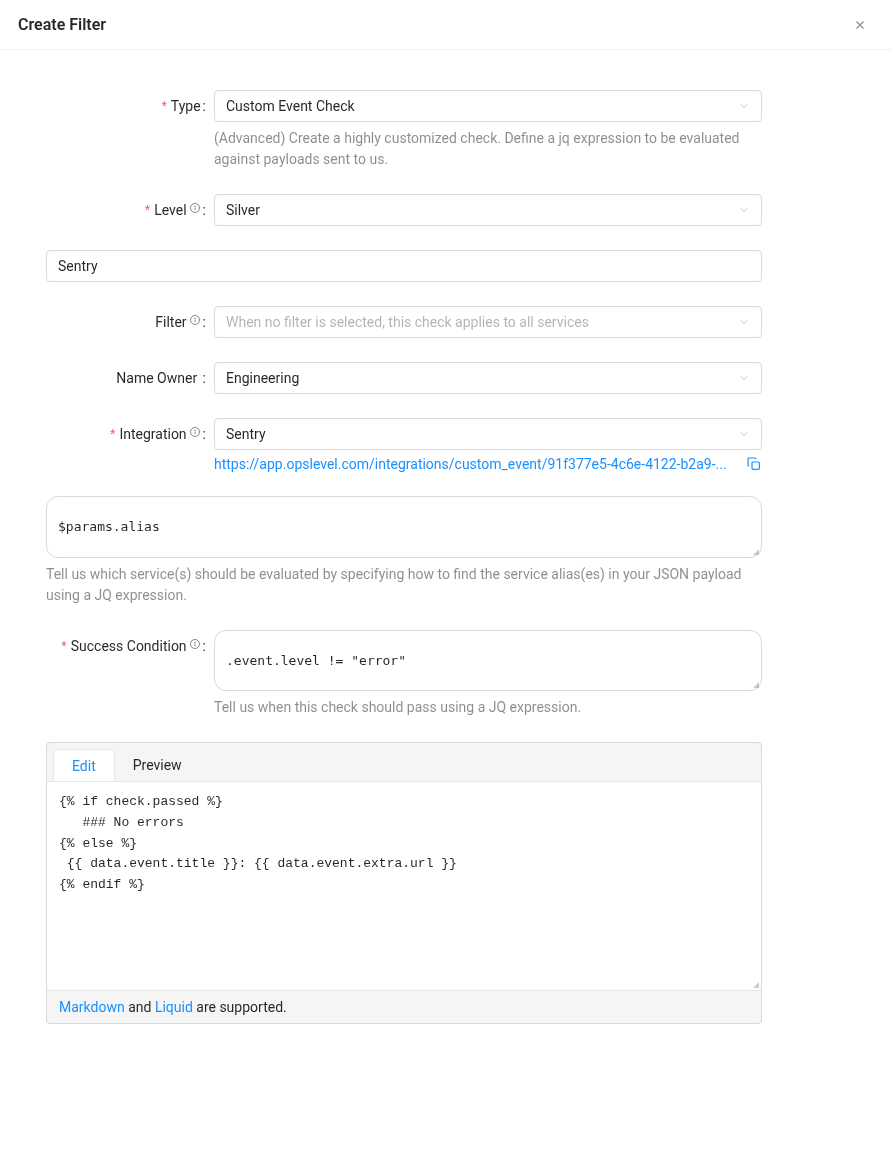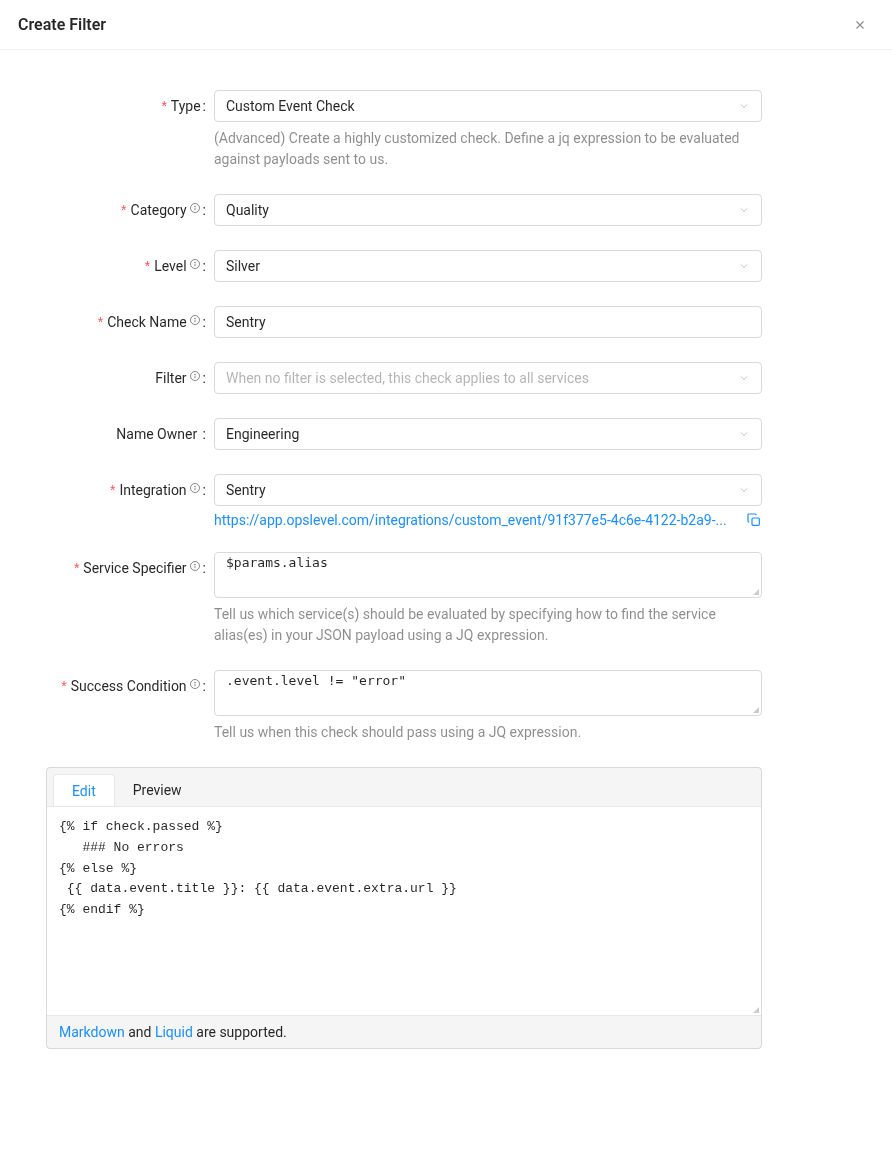--- a/index.html
+++ b/index.html
@@ -119,22 +119,22 @@
     .help-text {
       color: rgba(0,0,0,0.45);
       font-size: 14px;
       margin-top: 6px;
       line-height: 1.5;
     }
     .textarea-box {
       width: 100%;
       min-height: 46px;
       border: 1px solid #d9d9d9;
-      border-radius: 4px;
-      padding: 0 11px;
+      border-radius: 12px;
+      padding: 20px 11px;
       background: #fff;
       font-family: ui-monospace, SFMono-Regular, "SF Mono", Menlo, Consolas, monospace;
       font-size: 13px;
       color: rgba(0,0,0,0.85);
       resize: both;
       position: relative;
       white-space: pre-wrap;
       line-height: 1.5;
     }
     .resize-handle {
@@ -256,41 +256,20 @@
         <span class="select-arrow">
           <svg viewBox="0 0 24 24" fill="none" stroke="currentColor" stroke-width="2">
               <path d="m6 9 6 6 6-6"></path>
             </svg>
         </span>
       </div>
       <div class="help-text">(Advanced) Create a highly customized check. Define a jq expression to be evaluated against payloads sent to us.</div>
     </div>
   </div>
 
-  <div class="form-row">
-    <div class="form-label-col">
-      <span class="required-star">*</span><span>Category</span><span class="info-icon">
-          <svg viewBox="0 0 24 24" fill="none" stroke="currentColor" stroke-width="1.7">
-            <circle cx="12" cy="12" r="9"></circle>
-            <circle cx="12" cy="8.5" r="0.6" fill="currentColor"></circle>
-            <path d="M12 11.5v5"></path>
-          </svg>
-        </span><span class="colon">:</span>
-    </div>
-    <div class="form-control-col">
-      <div class="select-box">
-        <span>Quality</span>
-        <span class="select-arrow">
-          <svg viewBox="0 0 24 24" fill="none" stroke="currentColor" stroke-width="2">
-              <path d="m6 9 6 6 6-6"></path>
-            </svg>
-        </span>
-      </div>
-    </div>
-  </div>
 
   <div class="form-row">
     <div class="form-label-col">
       <span class="required-star">*</span><span>Level</span><span class="info-icon">
           <svg viewBox="0 0 24 24" fill="none" stroke="currentColor" stroke-width="1.7">
             <circle cx="12" cy="12" r="9"></circle>
             <circle cx="12" cy="8.5" r="0.6" fill="currentColor"></circle>
             <path d="M12 11.5v5"></path>
           </svg>
         </span><span class="colon">:</span>
@@ -301,29 +280,20 @@
         <span class="select-arrow">
           <svg viewBox="0 0 24 24" fill="none" stroke="currentColor" stroke-width="2">
               <path d="m6 9 6 6 6-6"></path>
             </svg>
         </span>
       </div>
     </div>
   </div>
 
   <div class="form-row">
-    <div class="form-label-col">
-      <span class="required-star">*</span><span>Check Name</span><span class="info-icon">
-          <svg viewBox="0 0 24 24" fill="none" stroke="currentColor" stroke-width="1.7">
-            <circle cx="12" cy="12" r="9"></circle>
-            <circle cx="12" cy="8.5" r="0.6" fill="currentColor"></circle>
-            <path d="M12 11.5v5"></path>
-          </svg>
-        </span><span class="colon">:</span>
-    </div>
     <div class="form-control-col">
       <div class="input-box">
         <span>Sentry</span>
       </div>
     </div>
   </div>
 
   <div class="form-row">
     <div class="form-label-col">
       <span>Filter</span><span class="info-icon">
@@ -387,29 +357,20 @@
           <svg viewBox="0 0 24 24" fill="none" stroke="currentColor" stroke-width="1.8">
               <rect x="9" y="9" width="11" height="11" rx="1.5"></rect>
               <path d="M5 15H4.5A1.5 1.5 0 0 1 3 13.5v-9A1.5 1.5 0 0 1 4.5 3h9A1.5 1.5 0 0 1 15 4.5V5"></path>
             </svg>
         </span>
       </div>
     </div>
   </div>
 
   <div class="form-row">
-    <div class="form-label-col">
-      <span class="required-star">*</span><span>Service Specifier</span><span class="info-icon">
-          <svg viewBox="0 0 24 24" fill="none" stroke="currentColor" stroke-width="1.7">
-            <circle cx="12" cy="12" r="9"></circle>
-            <circle cx="12" cy="8.5" r="0.6" fill="currentColor"></circle>
-            <path d="M12 11.5v5"></path>
-          </svg>
-        </span><span class="colon">:</span>
-    </div>
     <div class="form-control-col">
       <div class="textarea-box"><span>$params.alias</span><span class="resize-handle"></span></div>
       <div class="help-text">Tell us which service(s) should be evaluated by specifying how to find the service alias(es) in your JSON payload using a JQ expression.</div>
     </div>
   </div>
 
   <div class="form-row">
     <div class="form-label-col">
       <span class="required-star">*</span><span>Success Condition</span><span class="info-icon">
           <svg viewBox="0 0 24 24" fill="none" stroke="currentColor" stroke-width="1.7">

